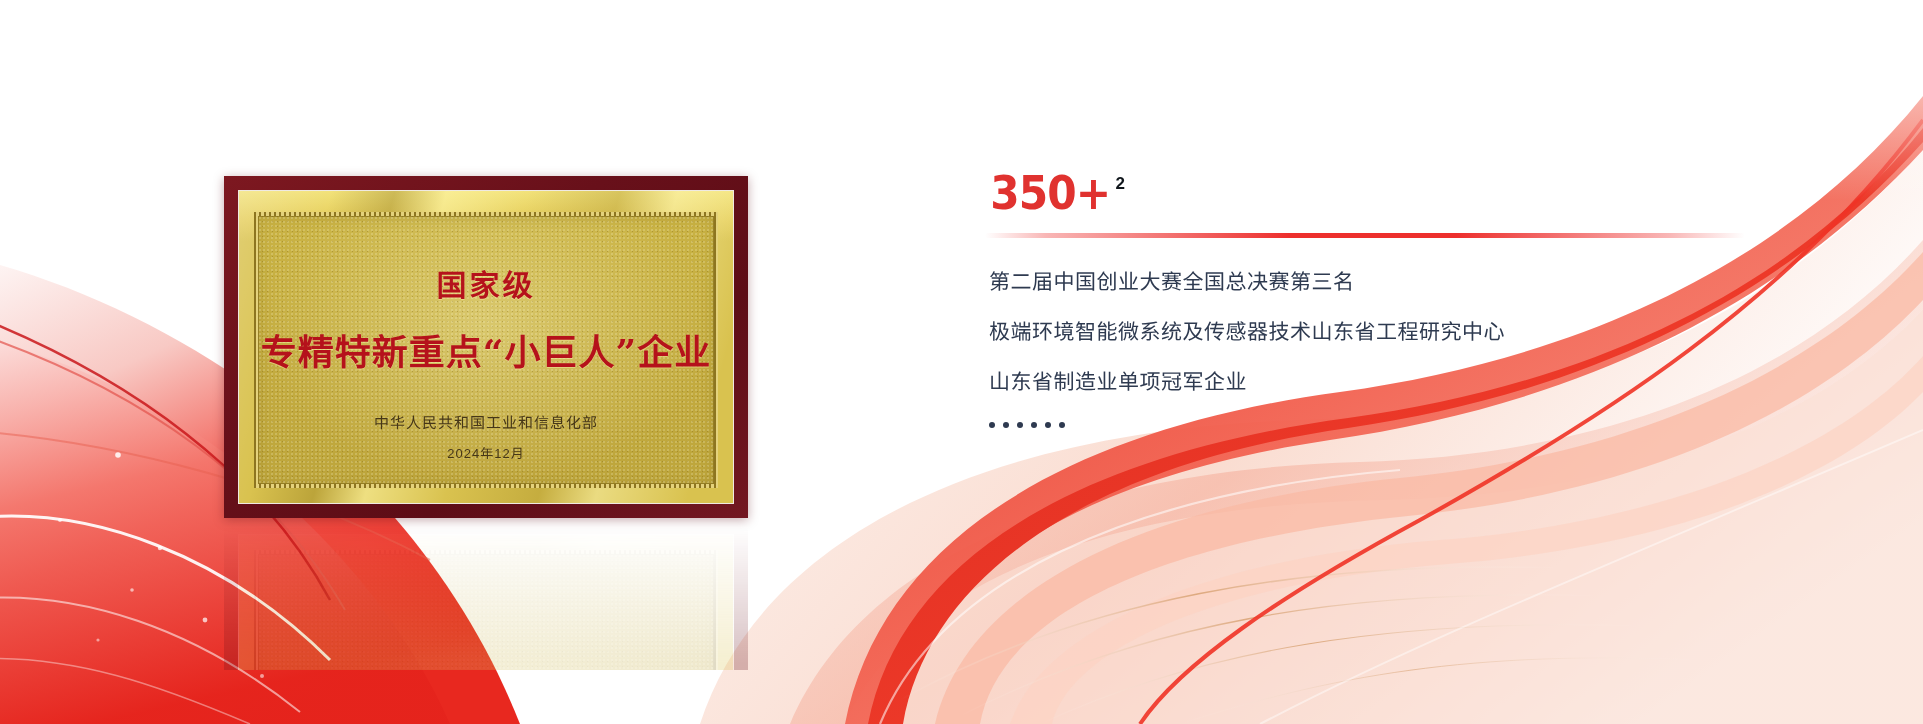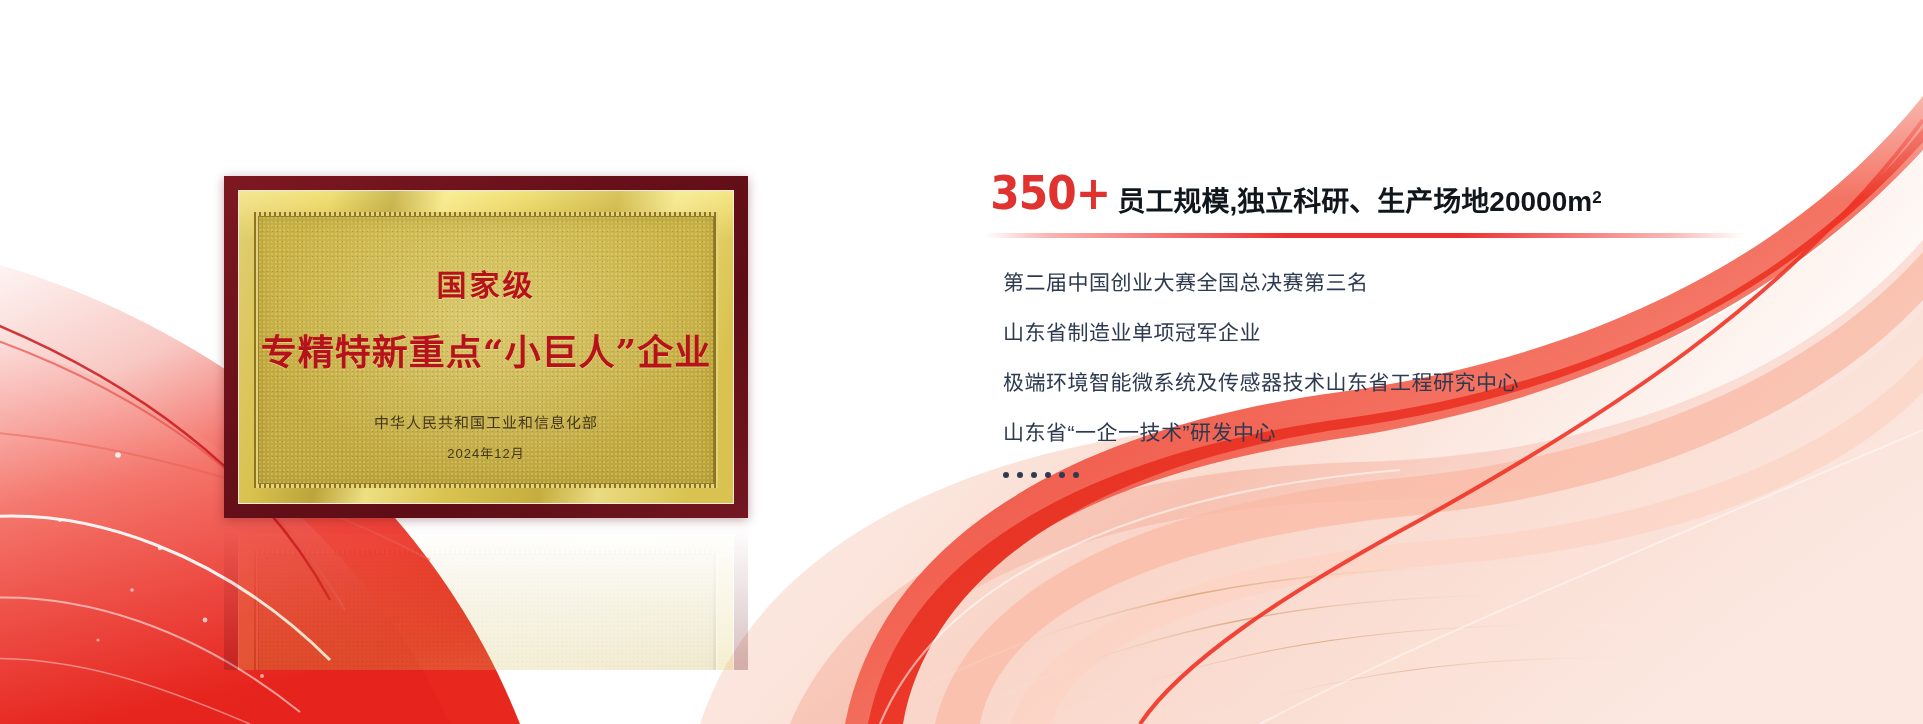--- a/index.html
+++ b/index.html
@@ -177,21 +177,21 @@
   
   .content {
     position: absolute;
     left: 985px;
     top: 170px;
     width: 800px;
   }
 
   .headline {
     display: flex;
-    align-items: flex-end;
+    align-items: center;
     white-space: nowrap;
     line-height: 1;
   }
   .headline-number {
     font-family: "DejaVu Sans", "Liberation Sans", sans-serif;
     font-weight: 700;
     font-size: 46px;
     color: #e0322f;
     letter-spacing: -1px;
     transform: scaleX(.92);
@@ -223,23 +223,24 @@
       rgba(237,47,45,.35) 8%,
       rgba(237,47,45,1) 40%,
       rgba(237,47,45,1) 62%,
       rgba(237,47,45,.35) 90%,
       rgba(237,47,45,0) 100%);
     border-radius: 3px;
   }
 
   .award-list {
     list-style: none;
-    margin: 18px;
+    margin: 4px;
     padding: 0;
     margin-top: 34px;
+    font-family: Liberation Serif, serif;
   }
   .award-item {
     font-size: 21px;
     color: #2e3a50;
     letter-spacing: .5px;
     line-height: 1;
     margin-bottom: 29px;
     white-space: nowrap;
   }
   .ellipsis-dots {
@@ -384,31 +385,29 @@
           </div>
         </div>
       </div>
     </div>
   </div>
 
   <div class="content">
 
     <div class="headline">
       <span class="headline-number">350+</span>
-      <span class="headline-text">员工规模,独立科研、生产场地20000m</span>
       <span class="headline-sup">2</span>
     </div>
 
     <div class="rule"></div>
 
     <ul class="award-list">
       <li class="award-item">第二届中国创业大赛全国总决赛第三名</li>
+      <li class="award-item">极端环境智能微系统及传感器技术山东省工程研究中心</li>
       <li class="award-item">山东省制造业单项冠军企业</li>
-      <li class="award-item">极端环境智能微系统及传感器技术山东省工程研究中心</li>
-      <li class="award-item">山东省“一企一技术”研发中心</li>
       <li class="ellipsis-dots">
           <span></span>
           <span></span>
           <span></span>
           <span></span>
           <span></span>
           <span></span>
         </li>
     </ul>
 

